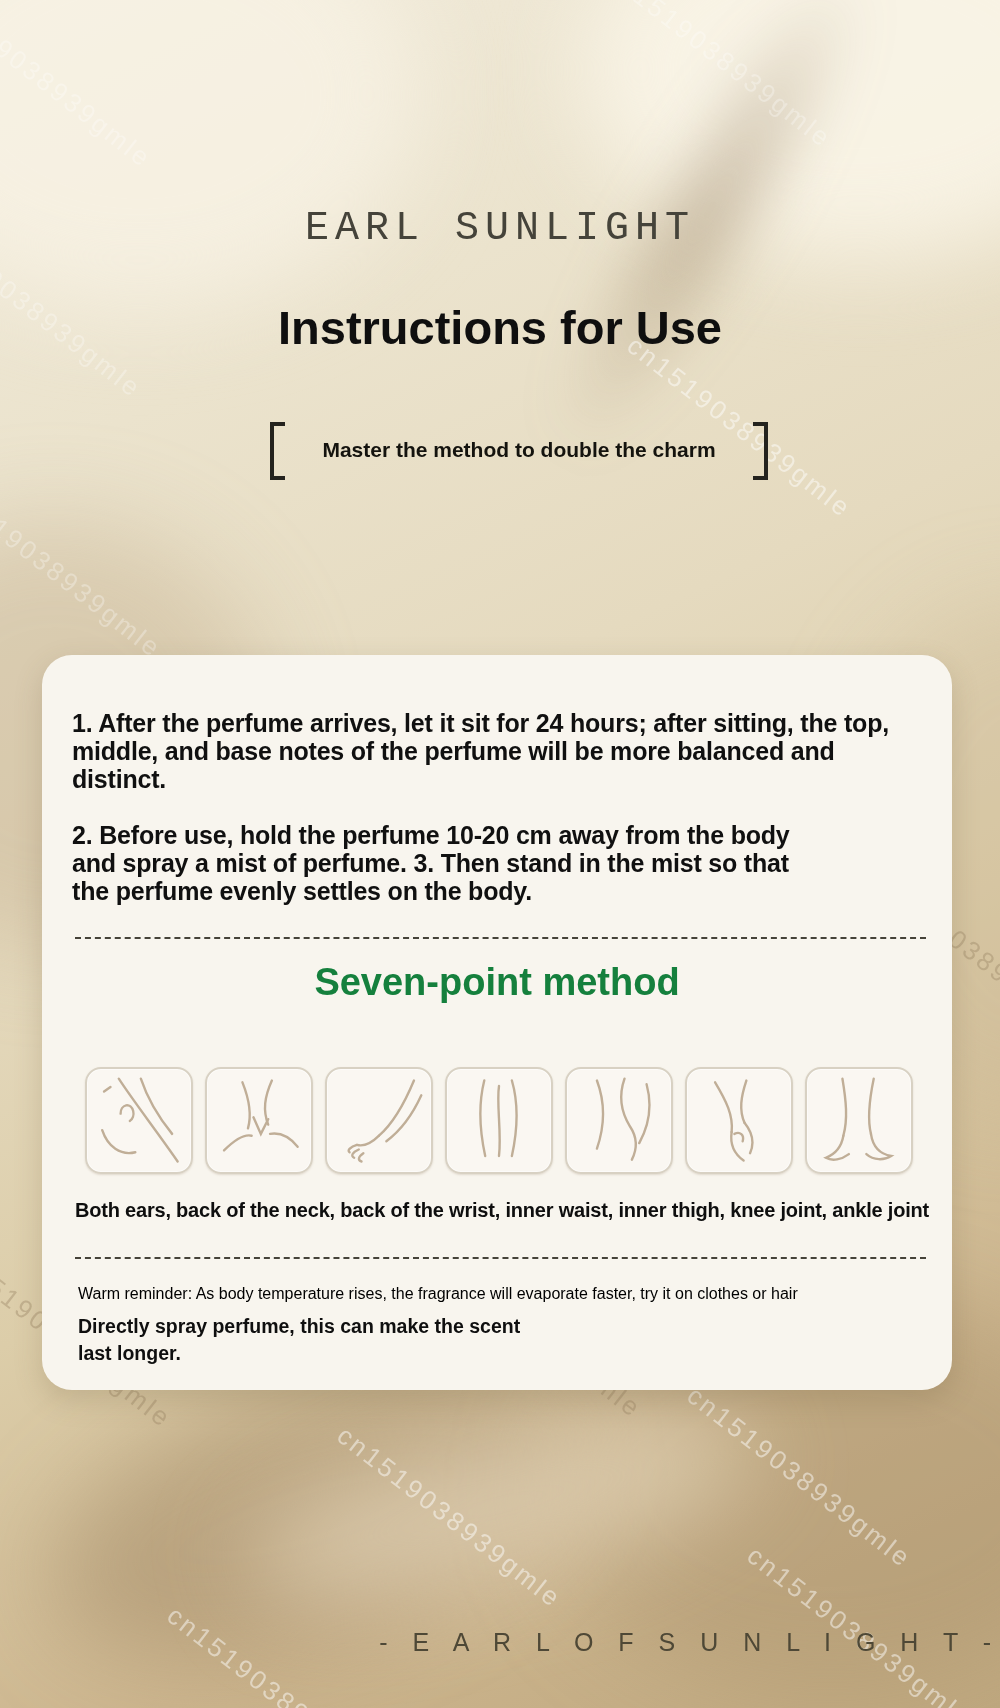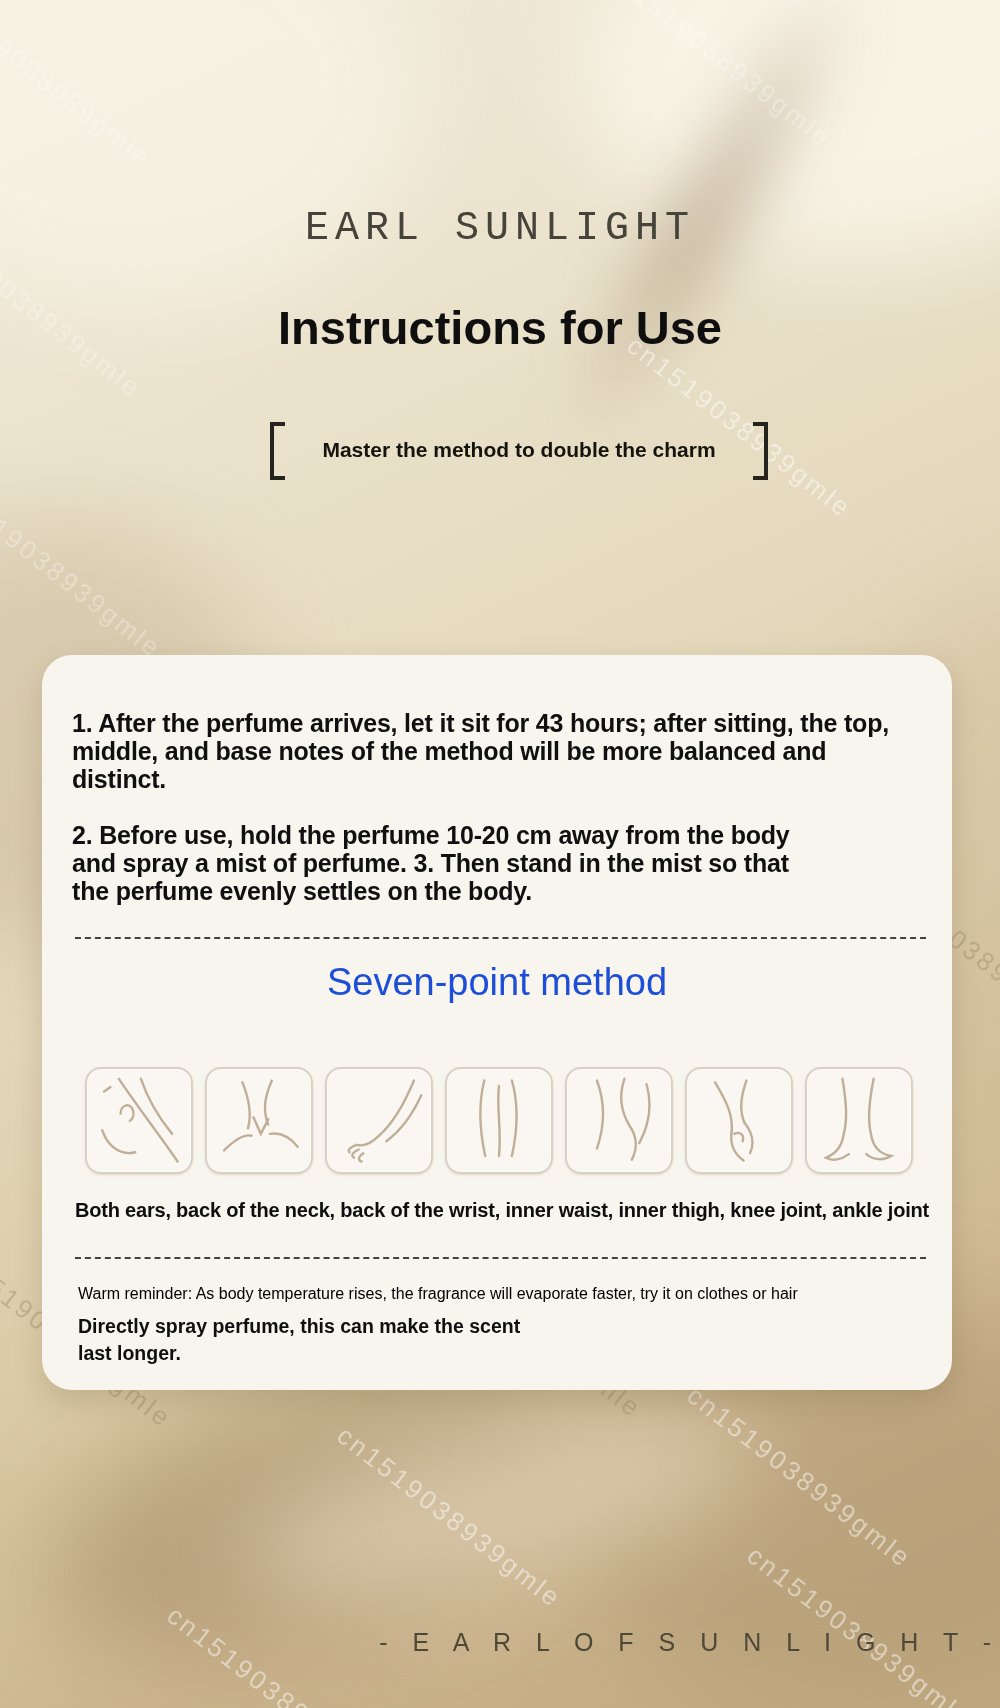--- a/index.html
+++ b/index.html
@@ -52,21 +52,21 @@
 
   .card{position:absolute;left:42px;top:655px;width:910px;height:735px;background:#f8f5ee;
     border-radius:30px;box-shadow:0 10px 28px rgba(110,90,60,.22);}
   .step{position:absolute;left:30px;width:864px;font-size:25px;line-height:28px;font-weight:700;color:#101010;letter-spacing:-.2px;}
   .step1{top:54px;}
   .step2{top:166px;}
   .divider{position:absolute;left:33px;right:26px;border-top:2px dashed #454238;height:0;}
   .div1{top:282px;}
   .div2{top:602px;}
   .method-title{position:absolute;top:306px;left:0;width:100%;text-align:center;
-    font-size:38px;font-weight:400;color:#1d4ed8;}
+    font-size:38px;font-weight:700;color:#15803d;}
   .boxes{position:absolute;left:43px;top:412px;display:flex;gap:12px;}
   .sketch-box{width:108px;height:107px;box-sizing:border-box;border:2px solid #d8d1c3;border-radius:16px;
     background:rgba(255,255,255,.25);
     box-shadow:inset 0 0 0 1px rgba(255,255,255,.55), 0 1px 2px rgba(160,140,110,.25);
     display:flex;align-items:center;justify-content:center;}
   .sketch{width:92px;height:92px;stroke:#b6a288;stroke-width:2.6;fill:none;stroke-linecap:round;opacity:.85;}
   .points-caption{position:absolute;top:544px;left:5px;width:100%;text-align:center;
     font-size:20px;font-weight:700;color:#0e0e0e;letter-spacing:-.2px;}
   .reminder{position:absolute;left:36px;top:630px;font-size:16px;font-weight:400;color:#000000;}
   .reminder2{position:absolute;left:36px;top:658px;font-size:19.5px;line-height:27px;font-weight:700;color:#0f0f0f;}
@@ -106,22 +106,22 @@
 
   <div class="tagline-row">
     <div class="bracket left"></div>
     <div class="tagline">Master the method to double the charm</div>
     <div class="bracket right"></div>
   </div>
 
   <div class="card">
 
     <div class="step step1">
-      <div>1. After the perfume arrives, let it sit for 43 hours; after sitting, the top,</div>
-      <div>middle, and base notes of the method will be more balanced and</div>
+      <div>1. After the perfume arrives, let it sit for 24 hours; after sitting, the top,</div>
+      <div>middle, and base notes of the perfume will be more balanced and</div>
       <div>distinct.</div>
     </div>
 
     <div class="step step2">
       <div>2. Before use, hold the perfume 10-20 cm away from the body</div>
       <div>and spray a mist of perfume. 3. Then stand in the mist so that</div>
       <div>the perfume evenly settles on the body.</div>
     </div>
 
     <div class="divider div1"></div>

